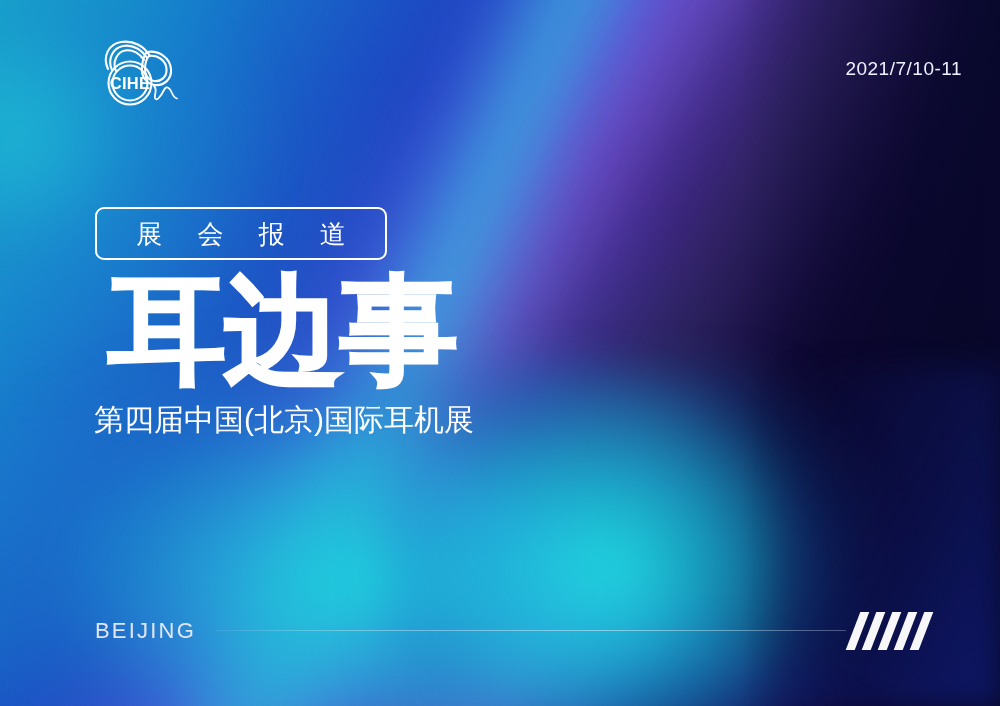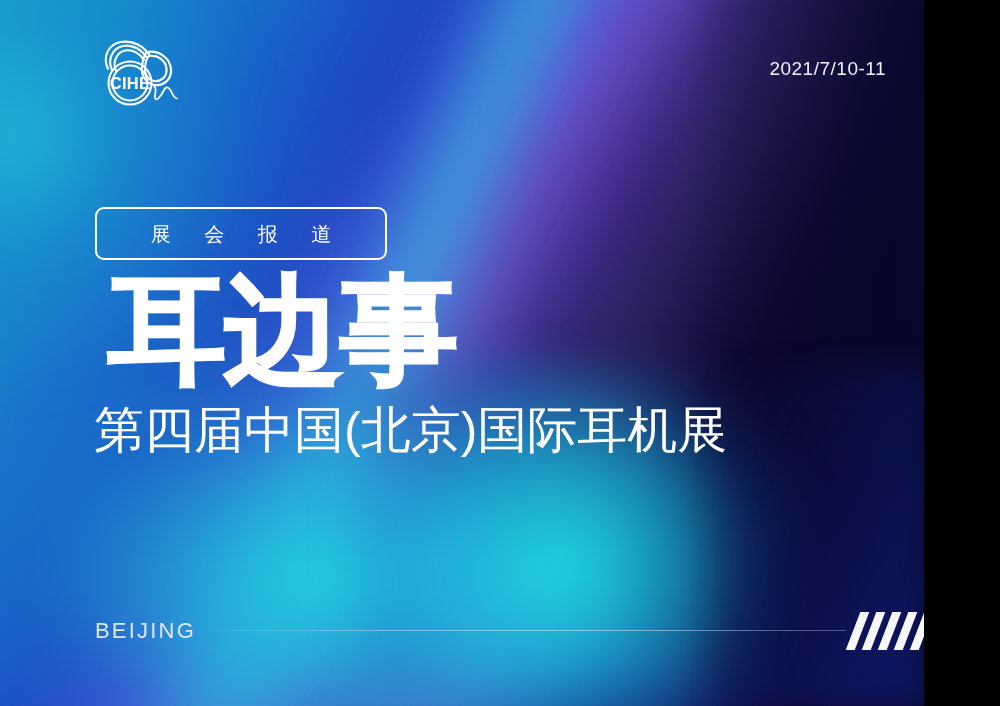--- a/index.html
+++ b/index.html
@@ -2,21 +2,21 @@
 <html><head>
 <meta charset="utf-8">
 <style>
   html, body {
     margin: 0;
     padding: 0;
     background: #000;
   }
   .poster {
     position: relative;
-    width: 924px;
+    width: 1000px;
     height: 706px;
     overflow: hidden;
     font-family: "Liberation Sans", "DejaVu Sans", sans-serif;
     background: #be185d;
     text-decoration: underline;
   }
 
   
   .bg-base {
     position: absolute;
@@ -226,21 +226,21 @@
     height: 53px;
     border: 2px solid #ffffff;
     border-radius: 9px;
     box-sizing: border-box;
     display: flex;
     align-items: center;
     justify-content: center;
   }
   .badge-text {
     color: #ffffff;
-    font-size: 20px;
+    font-size: 26px;
     font-weight: 400;
     letter-spacing: 14px;
     text-indent: 14px;
     white-space: nowrap;
     line-height: 1;
   }
 
   
   .headline {
     position: absolute;
@@ -255,21 +255,21 @@
     margin-left: 15px;
     -webkit-text-stroke: 2.5px #ffffff;
   }
 
   
   .subtitle {
     position: absolute;
     left: 94px;
     top: 404px;
     color: #ffffff;
-    font-size: 50px;
+    font-size: 30px;
     font-weight: 400;
     line-height: 1.05;
     letter-spacing: 0px;
     white-space: nowrap;
   }
 
   
   .footer-city {
     position: absolute;
     left: 95px;

